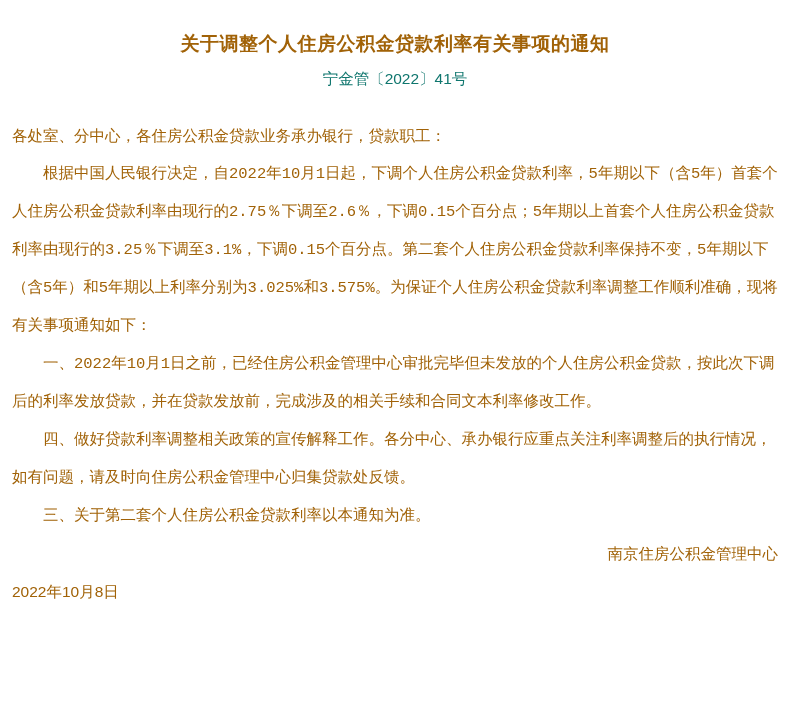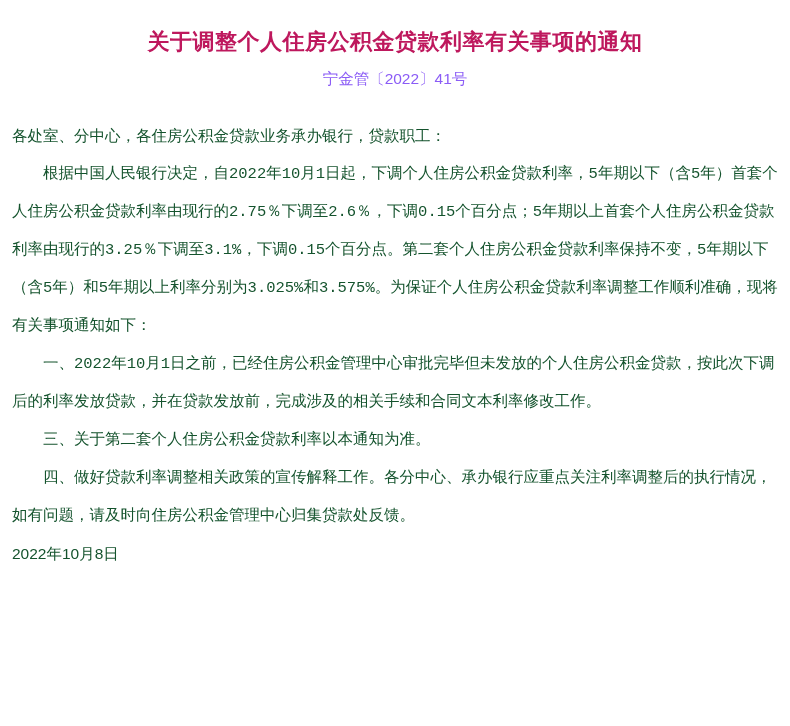--- a/index.html
+++ b/index.html
@@ -13,41 +13,40 @@
       height: 726px;
       background: #ffffff;
       font-family: "Liberation Sans", sans-serif;
       color: #3b3b3b;
       overflow: hidden;
       box-sizing: border-box;
     }
     .title {
       margin: 0;
       padding-top: 33px;
-      font-size: 22px;
+      font-size: 19px;
       line-height: 22px;
       font-weight: bold;
-      color: #be185d;
+      color: #a16207;
       text-align: center;
       letter-spacing: 0.5px;
-      font-family: Liberation Mono, monospace;
     }
     .docnum {
       margin-top: 10px;
       font-size: 15.5px;
       line-height: 28px;
-      color: #8b5cf6;
+      color: #0f766e;
       text-align: center;
     }
     .doc-body {
       margin-top: 24px;
       padding: 0 12px;
       font-size: 15.5px;
       line-height: 38px;
-      color: #14532d;
+      color: #a16207;
     }
     .doc-body p {
       margin: 0;
       padding: 0;
     }
     .salutation {
       text-indent: 0;
     }
     .para {
       text-indent: 2em;
@@ -71,20 +70,21 @@
   <div class="docnum">宁金管〔2022〕41号</div>
 
   <div class="doc-body">
     <p class="salutation">各处室、分中心，各住房公积金贷款业务承办银行，贷款职工：</p>
 
     <p class="para">根据中国人民银行决定，自2022年10月1日起，下调个人住房公积金贷款利率，5年期以下（含5年）首套个人住房公积金贷款利率由现行的2.75％下调至2.6％，下调0.15个百分点；5年期以上首套个人住房公积金贷款利率由现行的3.25％下调至3.1%，下调0.15个百分点。第二套个人住房公积金贷款利率保持不变，5年期以下（含5年）和5年期以上利率分别为3.025%和3.575%。为保证个人住房公积金贷款利率调整工作顺利准确，现将有关事项通知如下：</p>
 
     <p class="para">一、2022年10月1日之前，已经住房公积金管理中心审批完毕但未发放的个人住房公积金贷款，按此次下调后的利率发放贷款，并在贷款发放前，完成涉及的相关手续和合同文本利率修改工作。</p>
 
 
+    <p class="para">四、做好贷款利率调整相关政策的宣传解释工作。各分中心、承办银行应重点关注利率调整后的执行情况，如有问题，请及时向住房公积金管理中心归集贷款处反馈。</p>
+
     <p class="para">三、关于第二套个人住房公积金贷款利率以本通知为准。</p>
 
-    <p class="para">四、做好贷款利率调整相关政策的宣传解释工作。各分中心、承办银行应重点关注利率调整后的执行情况，如有问题，请及时向住房公积金管理中心归集贷款处反馈。</p>
-
+    <p class="sig-org">南京住房公积金管理中心</p>
 
     <p class="sig-date">2022年10月8日</p>
   </div>
 </div>
 
 </body></html>

